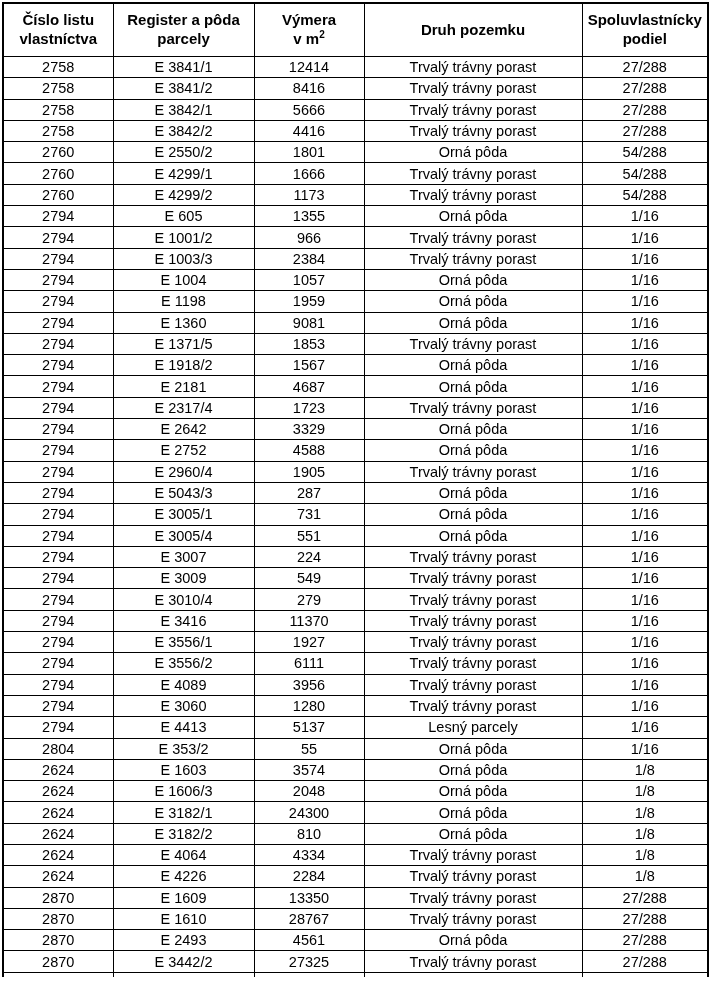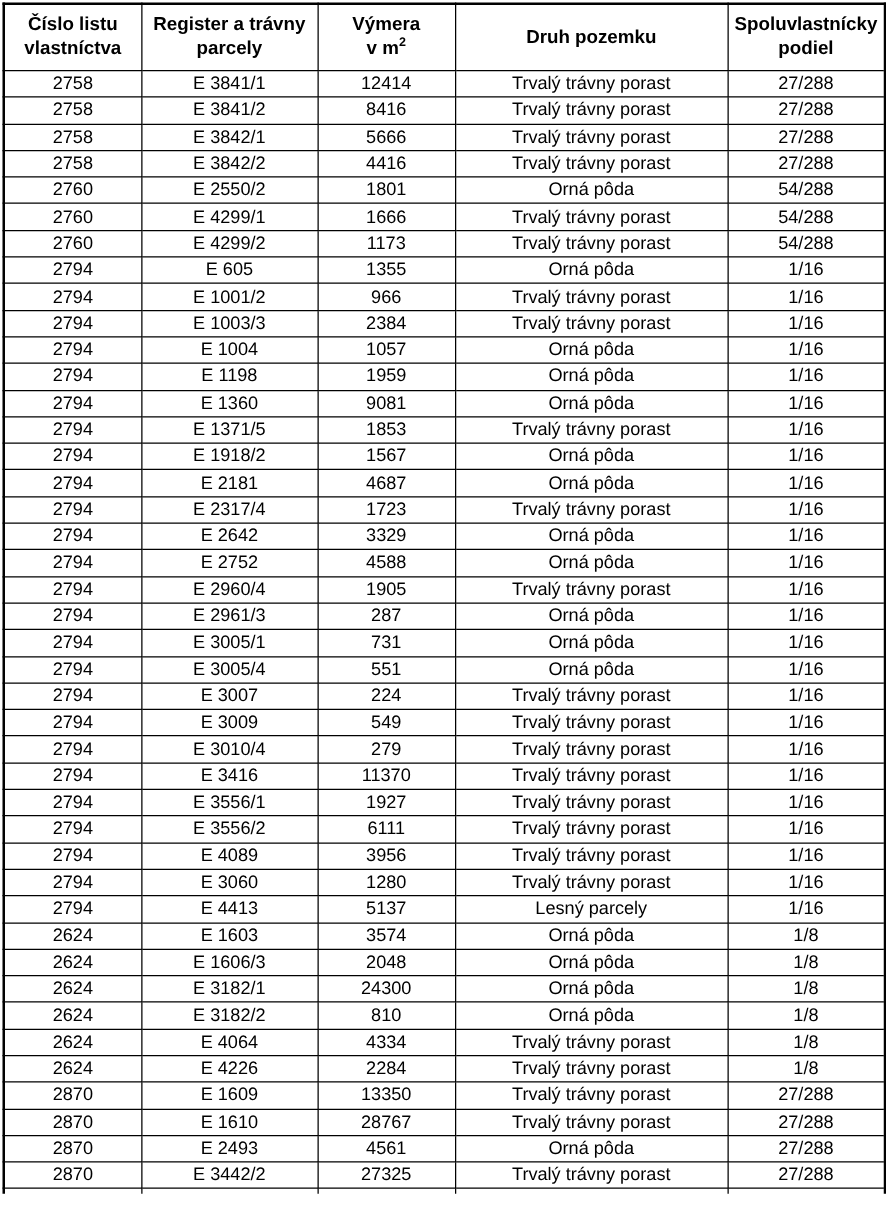--- a/index.html
+++ b/index.html
@@ -73,21 +73,21 @@
         <col class="c4">
         <col class="c5">
     </colgroup>
     <thead>
       <tr>
         <th>
           <span class="hline">Číslo listu</span>
           <span class="hline">vlastníctva</span>
         </th>
         <th>
-          <span class="hline">Register a trávny</span>
+          <span class="hline">Register a pôda</span>
           <span class="hline">parcely</span>
         </th>
         <th>
           <span class="hline">Výmera</span>
           <span class="hline"><span>v m</span><sup class="sq">2</sup></span>
         </th>
         <th>
           <span class="hline">Druh pozemku</span>
 
         </th>
@@ -233,21 +233,21 @@
         </tr>
         <tr>
           <td>2794</td>
           <td>E 2960/4</td>
           <td>1905</td>
           <td>Trvalý trávny porast</td>
           <td>1/16</td>
         </tr>
         <tr>
           <td>2794</td>
-          <td>E 2961/3</td>
+          <td>E 5043/3</td>
           <td>287</td>
           <td>Orná pôda</td>
           <td>1/16</td>
         </tr>
         <tr>
           <td>2794</td>
           <td>E 3005/1</td>
           <td>731</td>
           <td>Orná pôda</td>
           <td>1/16</td>
@@ -313,20 +313,27 @@
           <td>E 3060</td>
           <td>1280</td>
           <td>Trvalý trávny porast</td>
           <td>1/16</td>
         </tr>
         <tr>
           <td>2794</td>
           <td>E 4413</td>
           <td>5137</td>
           <td>Lesný parcely</td>
+          <td>1/16</td>
+        </tr>
+        <tr>
+          <td>2804</td>
+          <td>E 353/2</td>
+          <td>55</td>
+          <td>Orná pôda</td>
           <td>1/16</td>
         </tr>
         <tr>
           <td>2624</td>
           <td>E 1603</td>
           <td>3574</td>
           <td>Orná pôda</td>
           <td>1/8</td>
         </tr>
         <tr>

